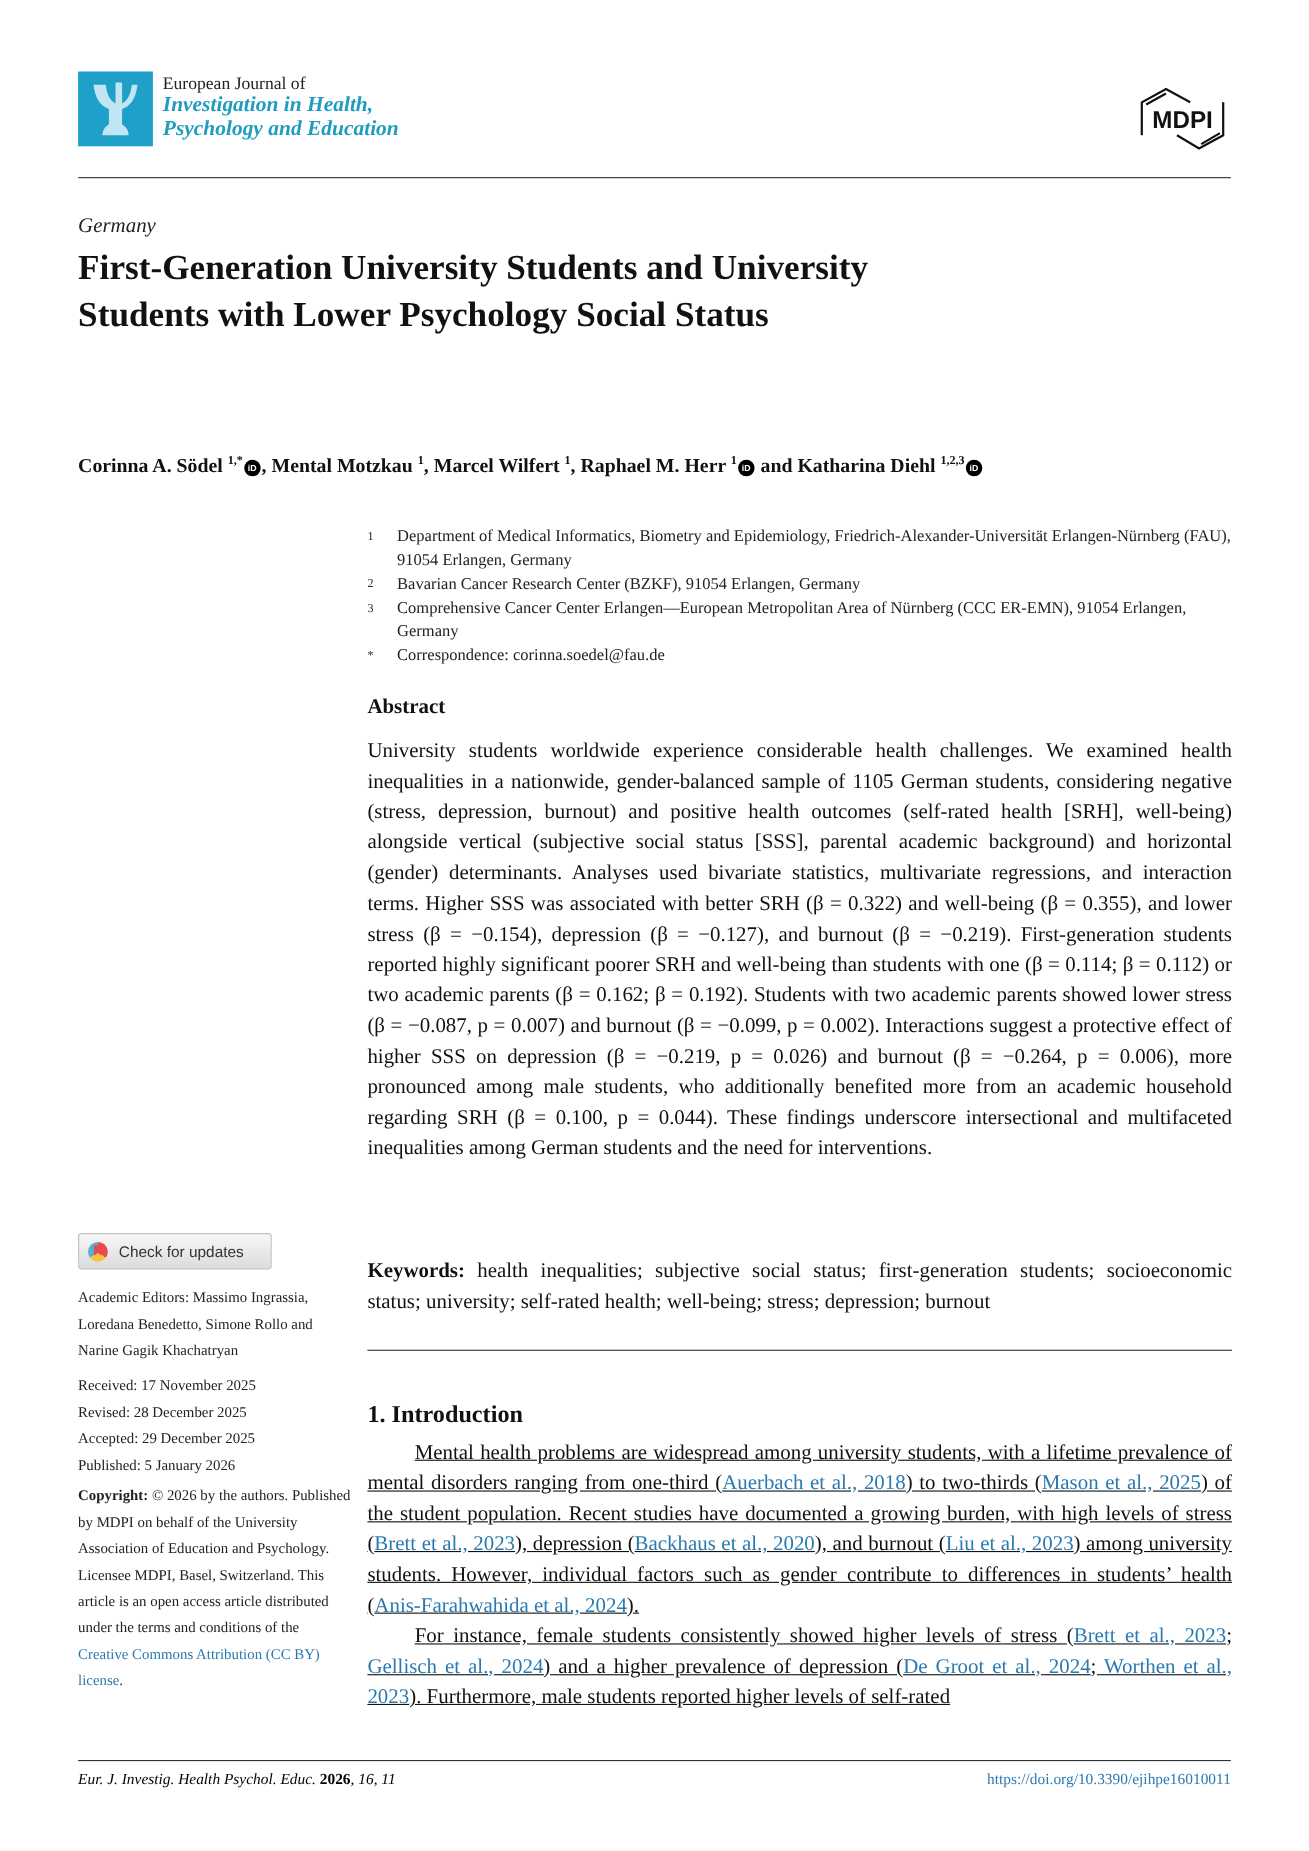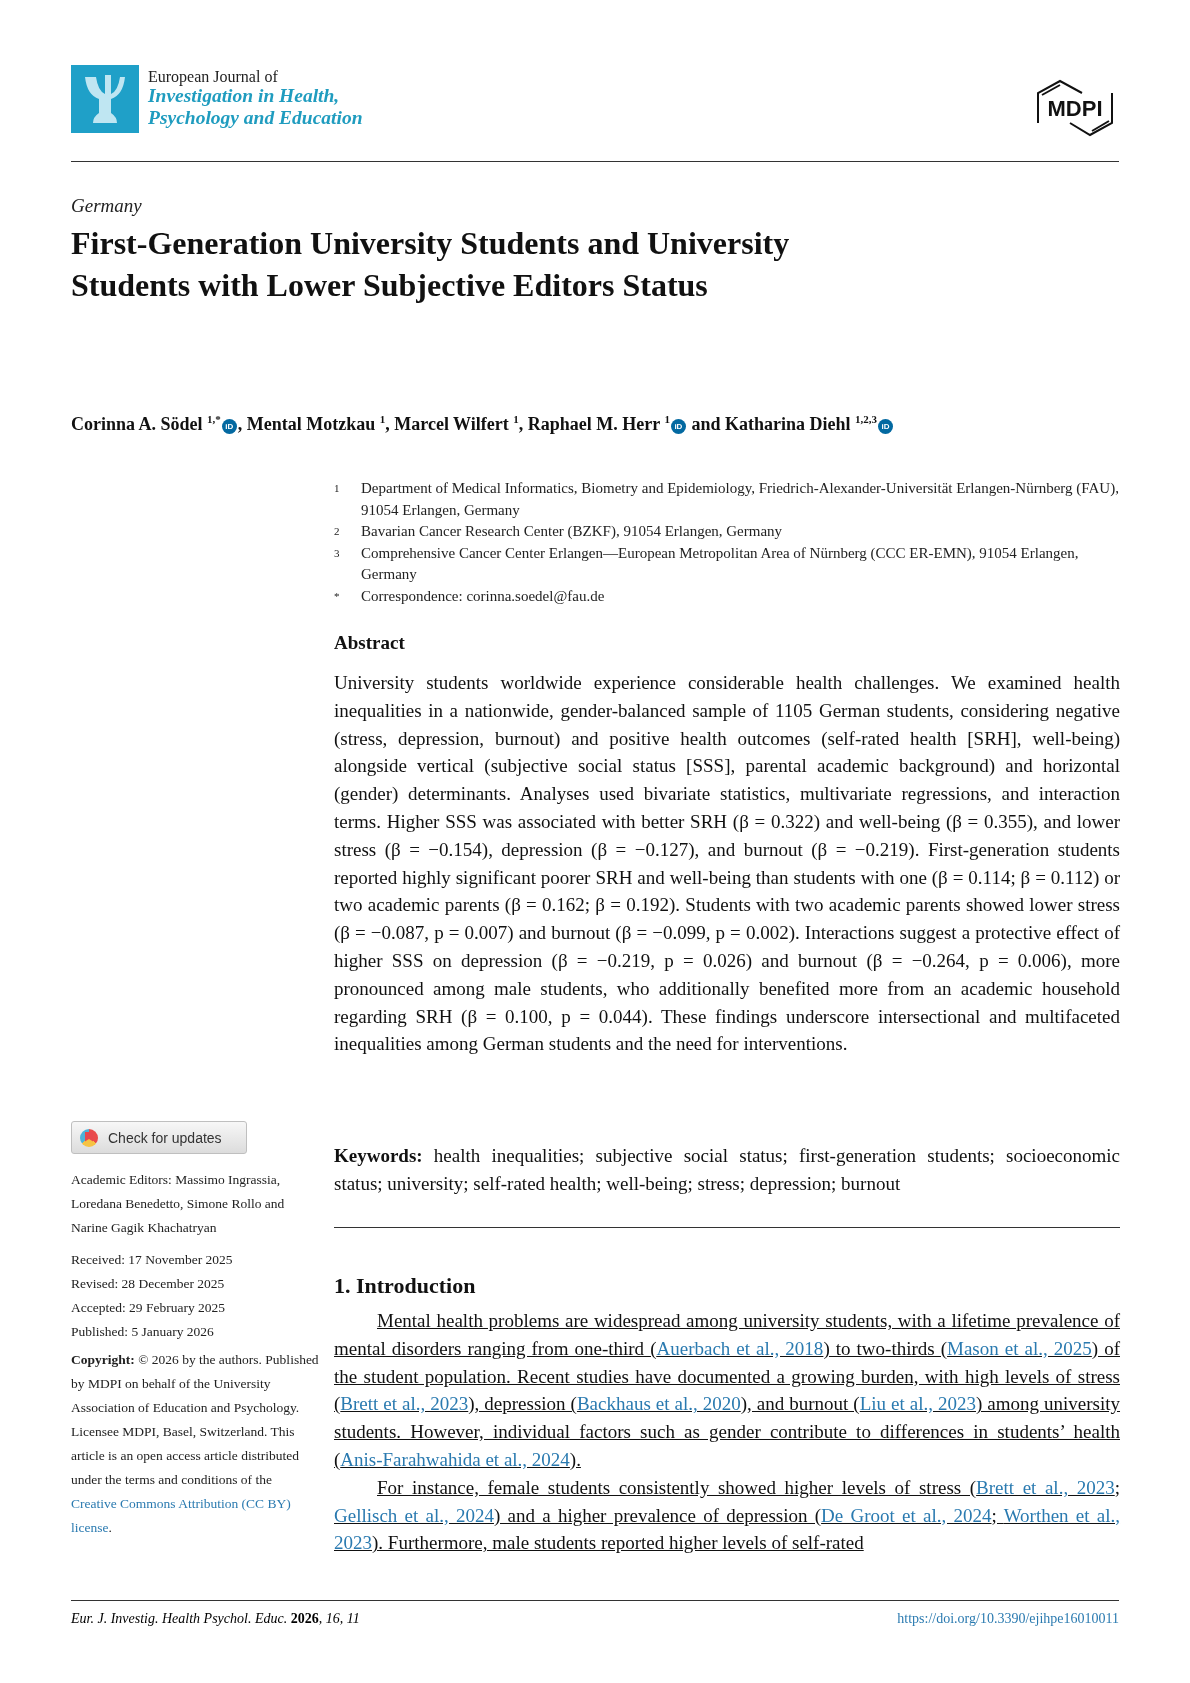--- a/index.html
+++ b/index.html
@@ -8,21 +8,21 @@
   
   .logo-box { left: 71px; top: 65px; width: 68px; height: 68px; background: #1fa0c8; }
   .journal-of { left: 148px; top: 68px; font-size: 16px; color: #222; }
   .journal-name { left: 148px; top: 85px; font-size: 19.5px; font-style: italic; font-weight: bold; color: #1f9cbf; line-height: 22px; }
   .mdpi { left: 1030px; top: 75px; width: 90px; height: 62px; }
   .hr-top { left: 71px; top: 161px; width: 1048px; height: 1px; background: #333; }
   .article-type { left: 71px; top: 195px; font-style: italic; font-size: 19px; color: #222; }
   .title { left: 71px; top: 222px; width: 900px; font-weight: bold; font-size: 32px; line-height: 42px; color: #111; }
   .authors { left: 71px; top: 413px; font-weight: bold; font-size: 18px; color: #111; white-space: nowrap; }
   .authors sup { font-size: 11px; font-weight: bold; }
-  .orcid { display: inline-block; width: 15px; height: 15px; border-radius: 50%; background: #0369a1; color: #fff; font-family: "Liberation Sans", sans-serif; font-size: 8px; line-height: 15px; text-align: center; vertical-align: 1px; margin: 0 1px; font-weight: bold; }
+  .orcid { display: inline-block; width: 15px; height: 15px; border-radius: 50%; background: #000000; color: #fff; font-family: "Liberation Sans", sans-serif; font-size: 8px; line-height: 15px; text-align: center; vertical-align: 1px; margin: 0 1px; font-weight: bold; }
   
   .affil { left: 334px; top: 478px; width: 800px; font-size: 15px; line-height: 21.5px; color: #222; }
   .affil-row { display: flex; }
   .affil-num { width: 27px; font-size: 11px; vertical-align: top; padding-top: 0px; }
   .affil-text { flex: 1; }
   
   .abs-head { left: 334px; top: 632px; font-weight: bold; font-size: 19px; }
   .abs-body { left: 334px; top: 669px; width: 786px; font-size: 19px; line-height: 27.8px; text-align: justify; }
   .keywords { left: 334px; top: 1142px; width: 786px; font-size: 19px; line-height: 27.8px; text-align: justify; }
   .hr-mid { left: 334px; top: 1227px; width: 786px; height: 1px; background: #333; }
@@ -61,21 +61,21 @@
     <line x1="12" y1="20" x2="30" y2="10" stroke="#111" stroke-width="2"></line>
     <line x1="62" y1="56" x2="79" y2="46" stroke="#111" stroke-width="2"></line>
     <text x="45" y="41" text-anchor="middle" font-family="Liberation Sans, sans-serif" font-weight="bold" font-size="22" fill="#111">MDPI</text>
   </svg>
 </div>
 <div class="abs hr-top"></div>
 
 <div class="abs article-type">Germany</div>
 <div class="abs title">
   <div>First-Generation University Students and University</div>
-  <div>Students with Lower Subjective Editors Status</div>
+  <div>Students with Lower Psychology Social Status</div>
 </div>
 
 <div class="abs authors">
   <span>Corinna A. Södel</span>
   <sup>1,*</sup><span class="orcid">iD</span><span>, </span><span>Mental Motzkau</span>
   <sup>1</sup><span>, </span><span>Marcel Wilfert</span>
   <sup>1</sup><span>, </span><span>Raphael M. Herr</span>
   <sup>1</sup><span class="orcid">iD</span><span> and </span><span>Katharina Diehl</span>
   <sup>1,2,3</sup><span class="orcid">iD</span>
 </div>
@@ -114,21 +114,21 @@
 </div>
 
 <div class="abs check-btn">
   <span class="check-icon"></span>
   <span>Check for updates</span>
 </div>
 <div class="abs side-text" style="top:1168px;">Academic Editors: Massimo Ingrassia, Loredana Benedetto, Simone Rollo and Narine Gagik Khachatryan</div>
 <div class="abs side-text" style="top:1248px;">
   <div>Received: 17 November 2025</div>
   <div>Revised: 28 December 2025</div>
-  <div>Accepted: 29 February 2025</div>
+  <div>Accepted: 29 December 2025</div>
   <div>Published: 5 January 2026</div>
 </div>
 <div class="abs side-text" style="top:1348px;">
   <b>Copyright:</b><span> © 2026 by the authors. Published by MDPI on behalf of the University Association of Education and Psychology. Licensee MDPI, Basel, Switzerland. This article is an open access article distributed under the terms and conditions of the </span><span class="side-link">Creative Commons Attribution (CC BY) license</span><span>.</span>
 </div>
 
 <div class="abs hr-bottom"></div>
 <div class="abs foot-left">
   <i>Eur. J. Investig. Health Psychol. Educ.</i>
   <b>2026</b><i>, 16, 11</i>

